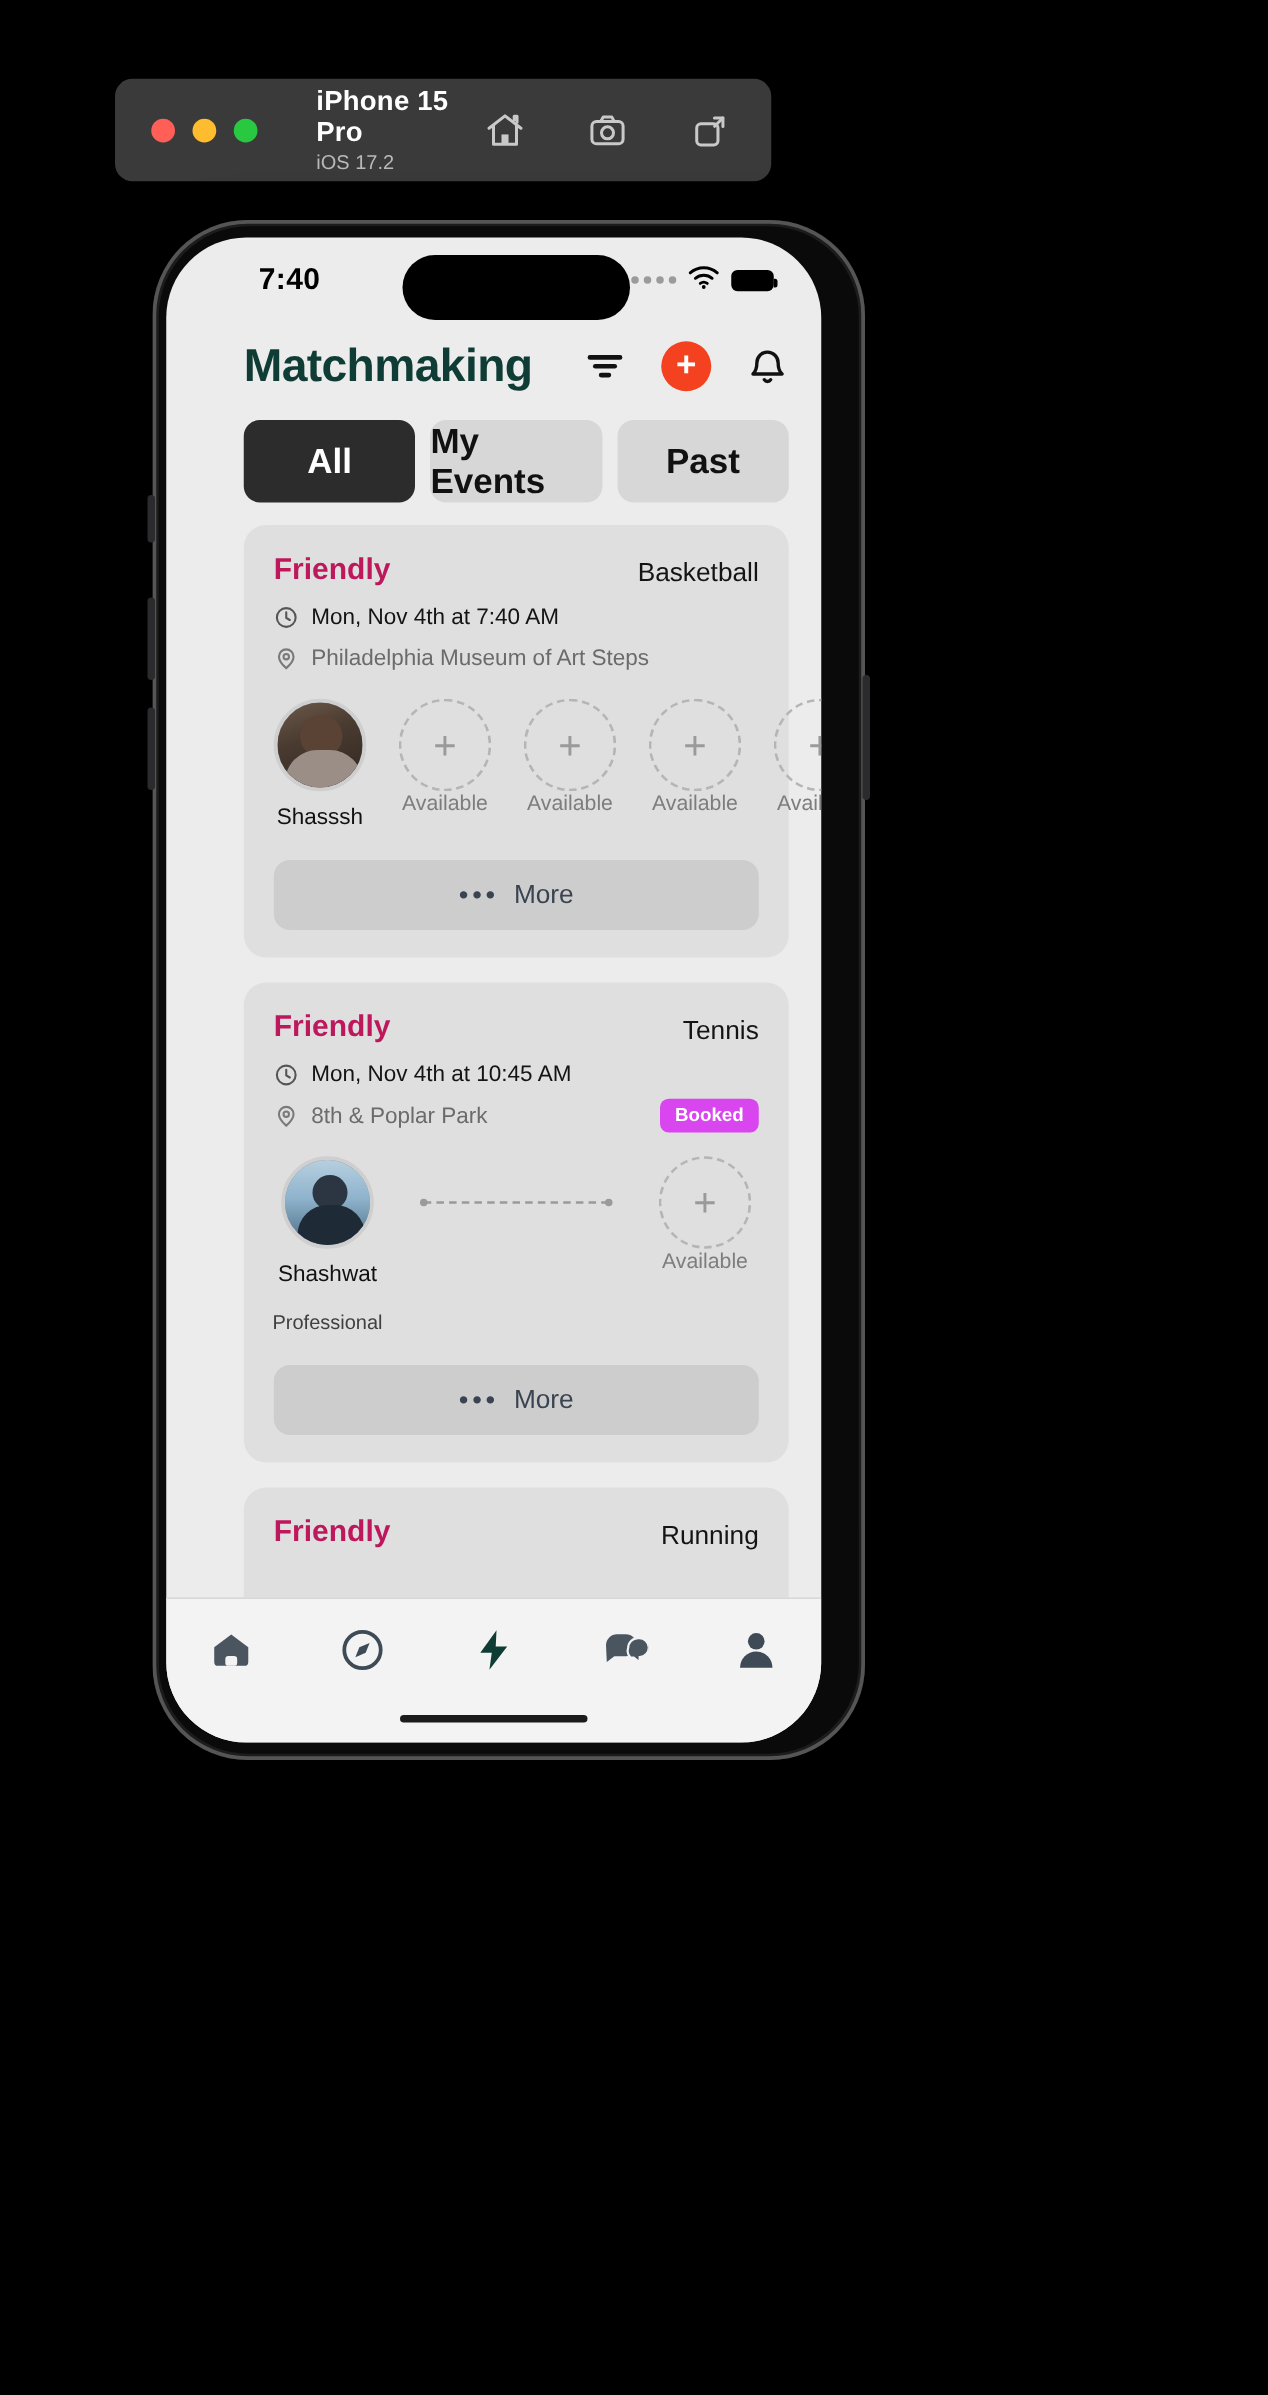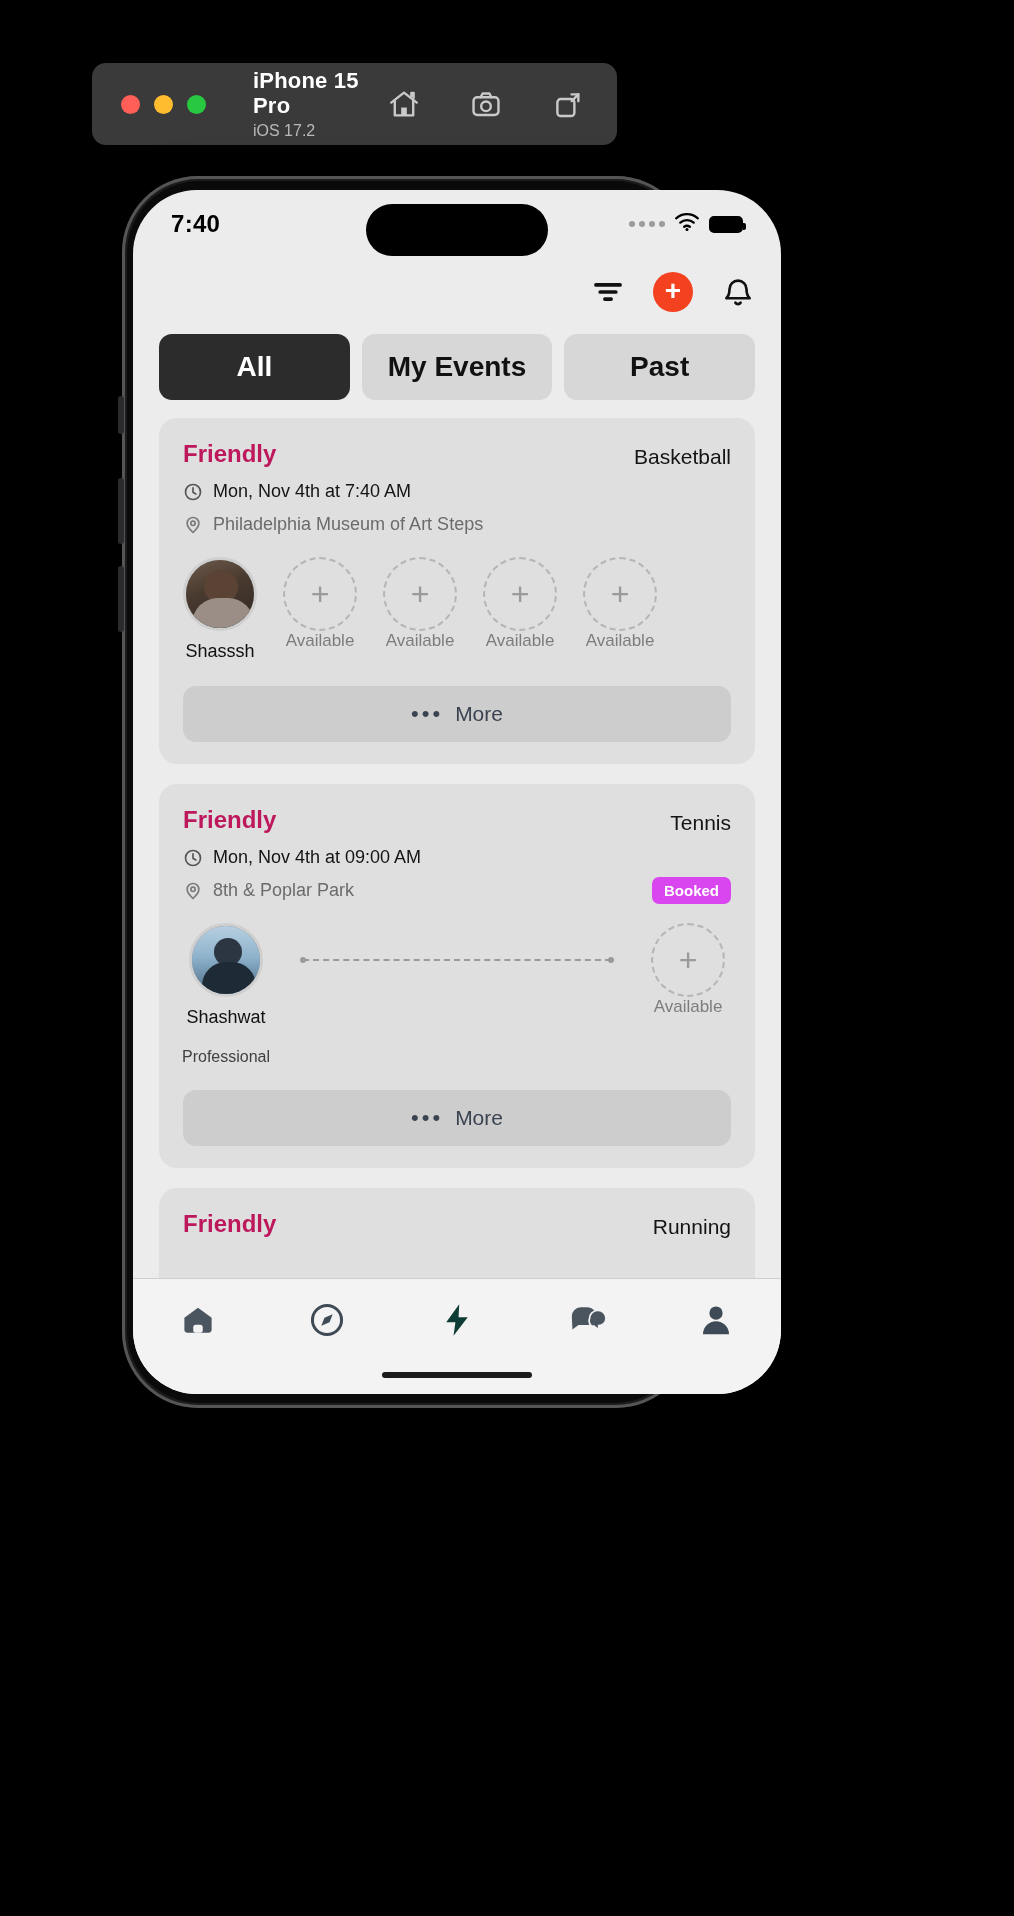--- a/index.html
+++ b/index.html
@@ -36,24 +36,25 @@
     background: #1c1c1e;
     border-radius: 76px;
     box-shadow: 0 0 0 3px #555 inset, 0 10px 40px rgba(0,0,0,.8);
   }
   .device-band {
     position: absolute; inset: 5px;
     border-radius: 72px; background: #0a0a0a;
   }
   .screen {
     position: absolute; left: 133px; top: 190px;
-    width: 648px; height: 1204px;
+    width: 524px; height: 1204px;
     border-radius: 64px;
     background: #ececec;
     overflow: hidden;
+    padding-left: 36px;
   }
   
   .btn-side { position: absolute; background: #2b2b2d; border-radius: 3px; }
   .b-silent { left: 118px; top: 396px; width: 6px; height: 38px; }
   .b-volup  { left: 118px; top: 478px; width: 6px; height: 66px; }
   .b-voldn  { left: 118px; top: 566px; width: 6px; height: 66px; }
   .b-power  { left: 690px; top: 540px; width: 6px; height: 100px; }
 
   
   .statusbar {
@@ -245,20 +246,21 @@
             <path d="M5.8 9.6 A9.6 9.6 0 0 1 18.2 9.6"></path>
             <path d="M9.4 13.4 A4.4 4.4 0 0 1 14.6 13.4"></path>
             <circle cx="12" cy="16" r="1.4" fill="#000" stroke="none"></circle>
           </svg>
         </span>
         <span class="batt"></span>
       </div>
     </div>
 
     <div class="app-header">
+      <div class="app-title">Matchmaking</div>
       <div class="header-actions">
         <span class="icon-btn">
           <svg width="34" height="34" viewBox="0 0 24 24" stroke="#111" stroke-width="2.6" stroke-linecap="round">
             <line x1="3.5" y1="7" x2="20.5" y2="7"></line>
             <line x1="6.5" y1="12" x2="17.5" y2="12"></line>
             <line x1="9.8" y1="17" x2="14.2" y2="17"></line>
           </svg>
         </span>
         <span class="fab">
           <span>+</span>
@@ -332,21 +334,21 @@
       <div class="card">
         <div class="card-top">
           <div class="card-title">Friendly</div>
           <div class="card-sport">Tennis</div>
         </div>
         <div class="meta-row">
           <svg class="meta-ico" viewBox="0 0 24 24" fill="none" stroke="#555" stroke-width="2">
               <circle cx="12" cy="12" r="9"></circle>
               <path d="M12 7v5.4l3.4 2" stroke-linecap="round"></path>
             </svg>
-          <span class="mtext">Mon, Nov 4th at 09:00 AM</span>
+          <span class="mtext">Mon, Nov 4th at 10:45 AM</span>
         </div>
         <div class="meta-row loc">
           <svg class="meta-ico" viewBox="0 0 24 24" fill="none" stroke="#7a7a7a" stroke-width="2">
               <path d="M12 21s7-6.2 7-11a7 7 0 1 0-14 0c0 4.8 7 11 7 11z"></path>
               <circle cx="12" cy="10" r="2.6"></circle>
             </svg>
           <span class="mtext">8th &amp; Poplar Park</span>
           <span class="badge">Booked</span>
         </div>
         <div class="players duo">

